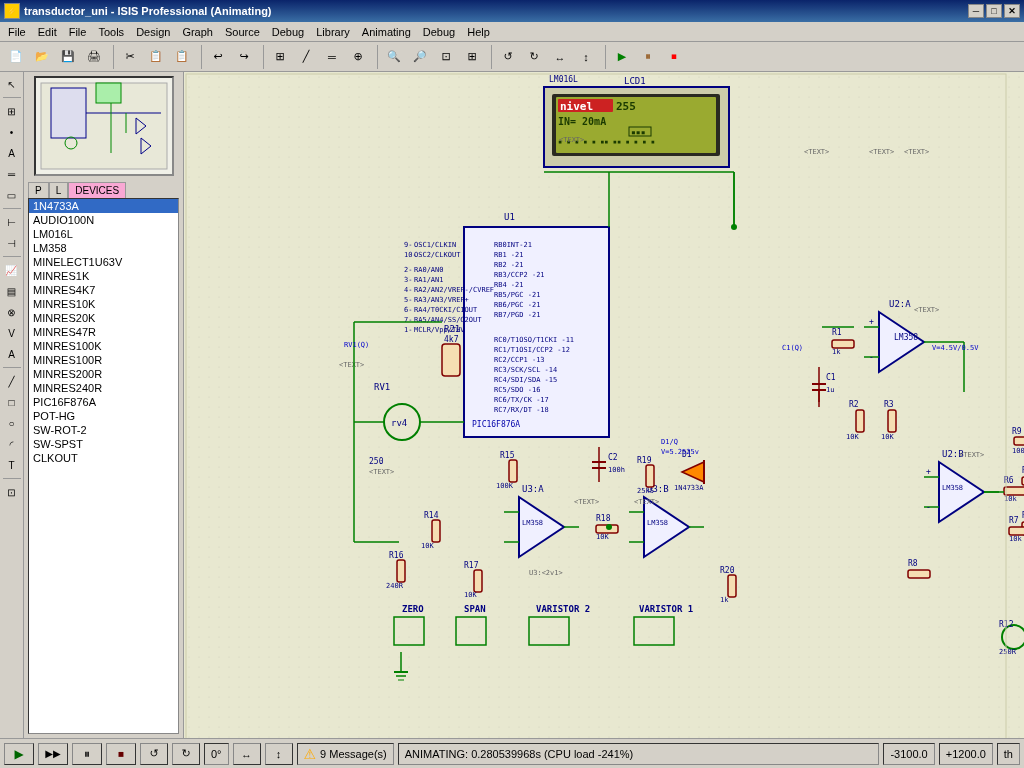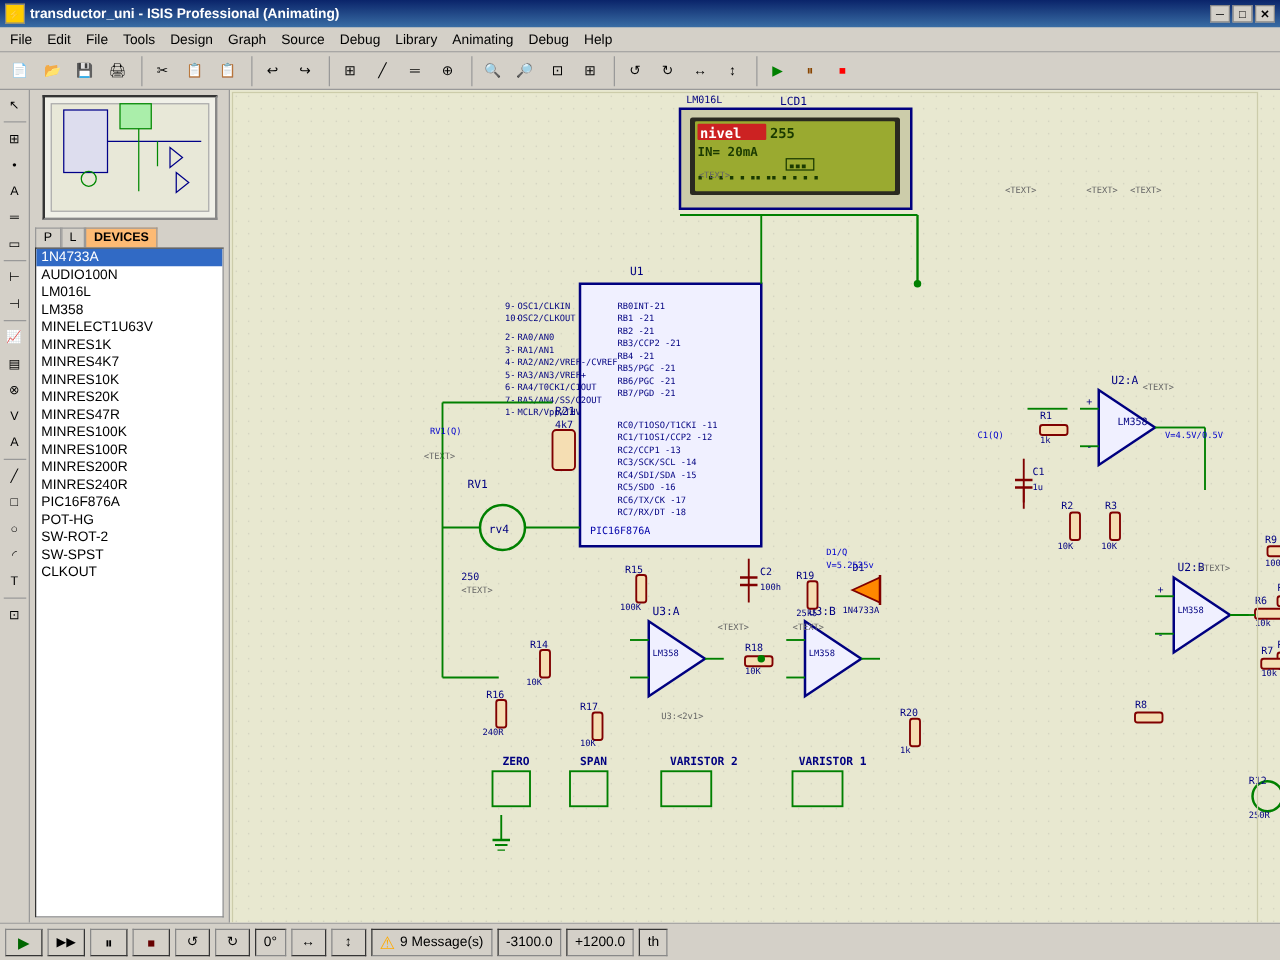--- a/index.html
+++ b/index.html
@@ -111,21 +111,21 @@
       padding: 2px 4px 0;
     }
     .panel-tab {
       padding: 2px 6px;
       background: #d4d0c8;
       border: 1px solid #999;
       border-bottom: none;
       font-size: 10px;
       cursor: pointer;
     }
-    .panel-tab.active { background: #fdba74; font-weight: bold; }
+    .panel-tab.active { background: #f9a8d4; font-weight: normal; }
     #device-list {
       flex: 1;
       background: white;
       border: 1px inset #888;
       margin: 0 4px 4px;
       overflow-y: auto;
     }
     .device-item {
       padding: 1px 4px;
       font-size: 11px;
@@ -625,20 +625,23 @@
   </div>
 
   <div class="status-btn">↔</div>
   <div class="status-btn">↕</div>
 
   <div class="status-section" style="gap:4px; display:flex; align-items:center;">
     <span class="warning-icon">⚠</span>
     <span>9 Message(s)</span>
   </div>
 
+  <div class="status-section" style="flex:1;">
+    <span>ANIMATING: 0.280539968s (CPU load -241%)</span>
+  </div>
 
   <div class="status-section">
     <span>-3100.0</span>
   </div>
   <div class="status-section">
     <span>+1200.0</span>
   </div>
   <div class="status-section">
     <span>th</span>
   </div>

